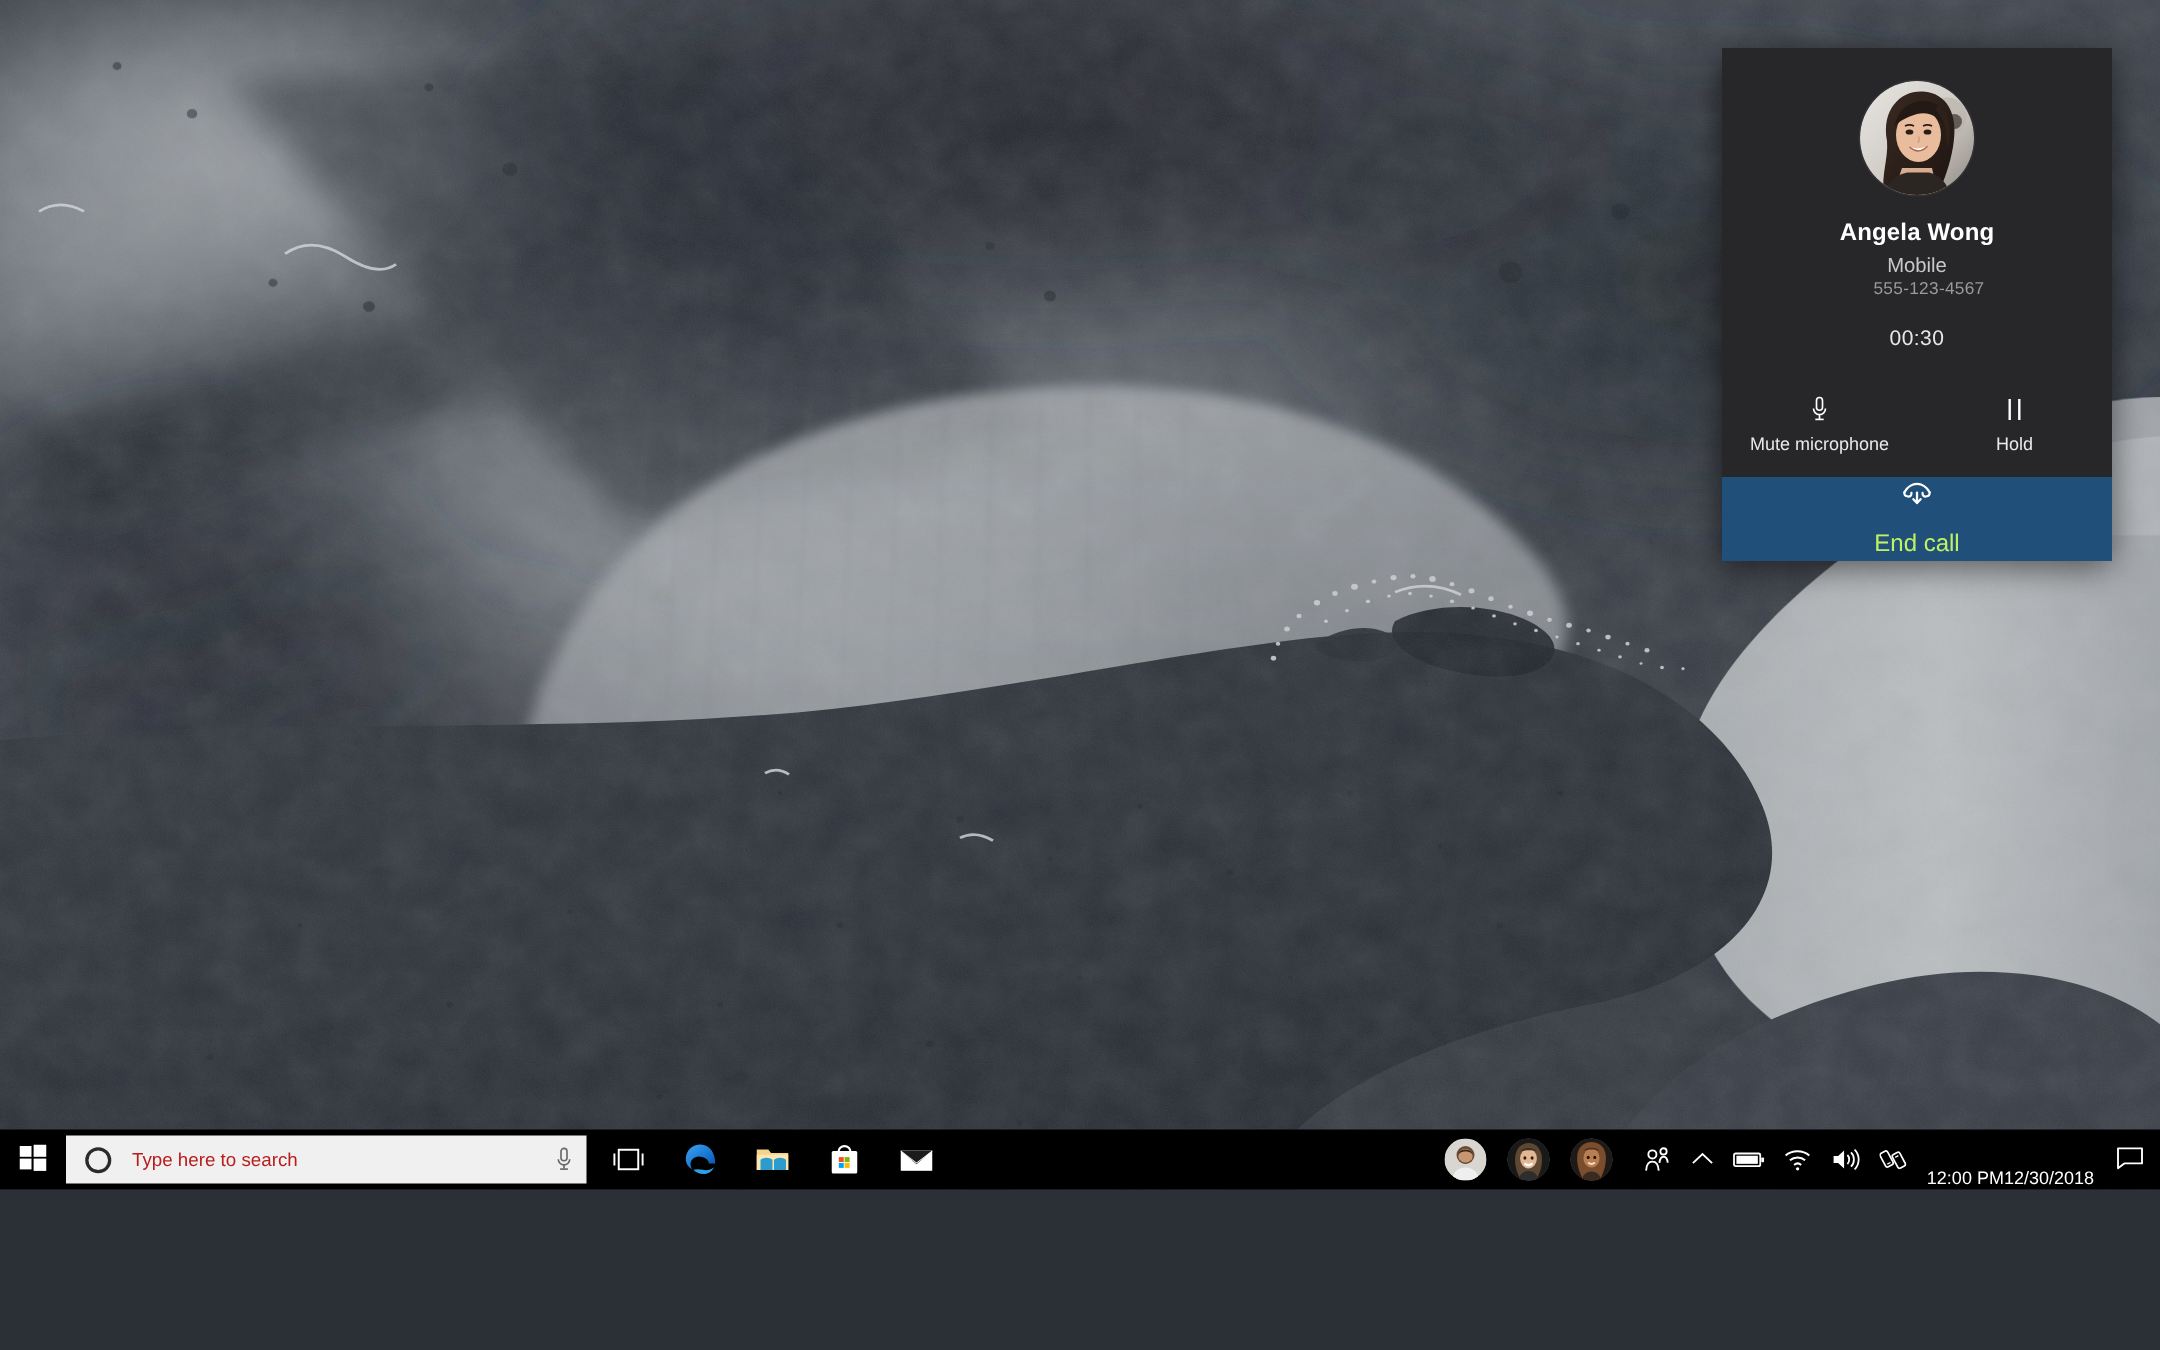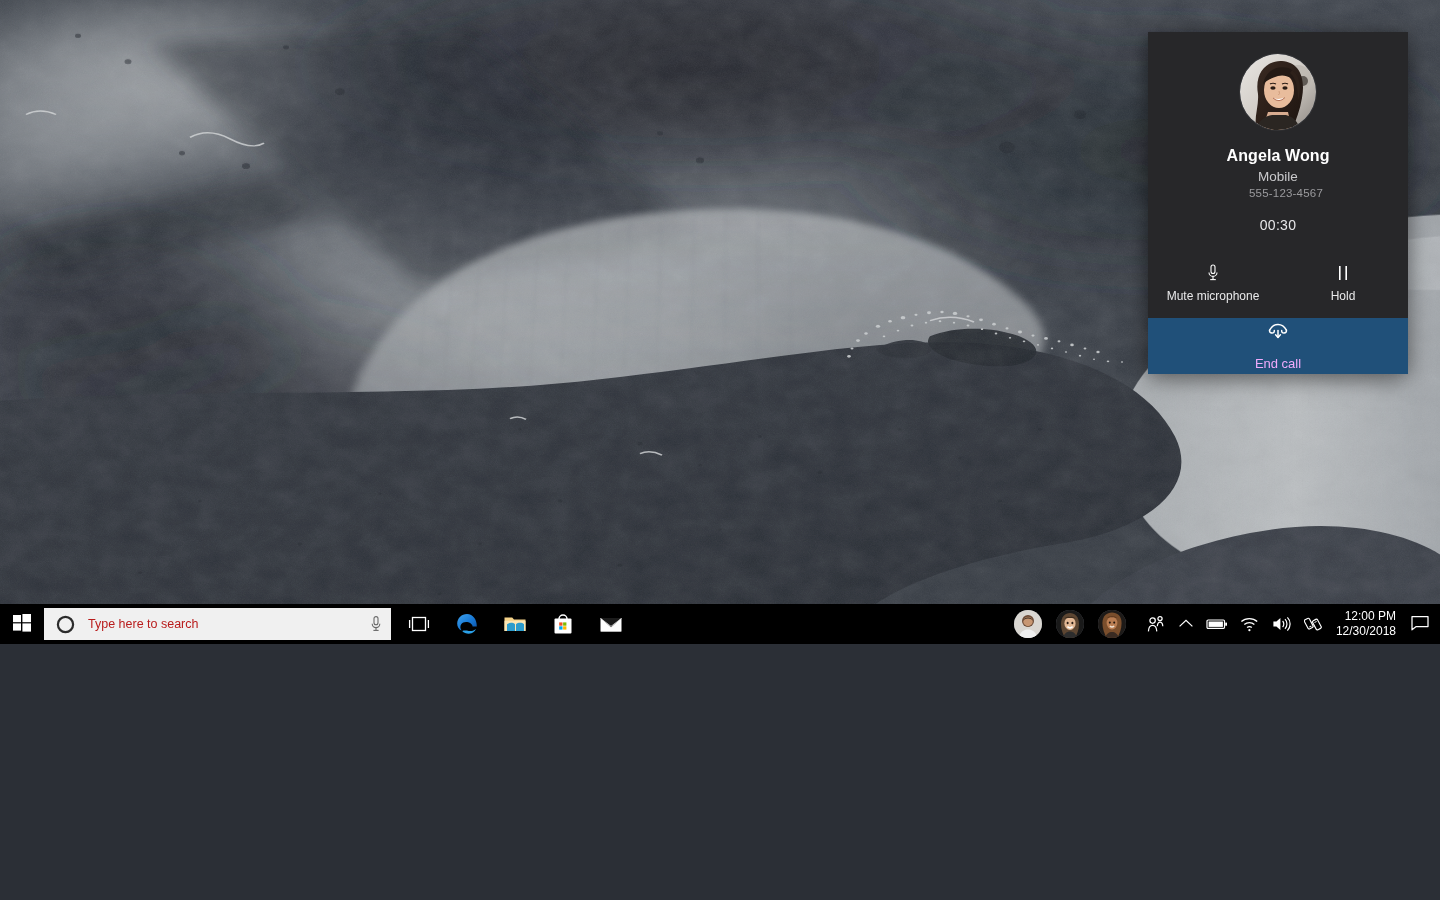--- a/index.html
+++ b/index.html
@@ -5,21 +5,21 @@
   * { margin:0; padding:0; box-sizing:border-box; }
   html, body {
     width:1440px; height:900px; overflow:hidden;
     font-family:"Liberation Sans", sans-serif;
     background:#2b2f36;
   }
 
   
   #desktop {
     position:absolute; inset:0;
-    width:1440px; height:644px;
+    width:1440px; height:793px;
     overflow:hidden;
     background:#3a3f47;
   }
   #wallpaper { position:absolute; inset:0; width:100%; height:100%; display:block; }
 
   
   #call-panel {
     position:absolute;
     left:1148px; top:32px;
     width:260px; height:342px;
@@ -79,21 +79,21 @@
     font-size:12px; color:#e9e9ea; white-space:nowrap;
   }
 
   #end-call-button {
     height:56px; width:100%;
     background:#205079;
     display:flex; flex-direction:column; align-items:center; justify-content:center;
     cursor:default;
   }
   #end-call-button .glyph { color:#ffffff; height:18px; display:flex; align-items:center; }
-  #end-call-button .lbl { margin-top:16px; font-size:13px; color:#f0abfc; }
+  #end-call-button .lbl { margin-top:16px; font-size:16px; color:#bef264; }
 
   
   #taskbar {
     position:absolute; left:0; bottom:0;
     width:1440px; height:40px;
     background:#000000;
     display:flex; align-items:center;
     z-index:80;
     font-size:12px;
   }
@@ -132,21 +132,21 @@
   .p-av svg { display:block; width:28px; height:28px; }
 
   .tray-btn {
     height:40px; min-width:26px;
     display:flex; align-items:center; justify-content:center;
     padding:0 6px; cursor:default;
   }
   .tray-btn svg { display:block; }
 
   #clock {
-    display:flex; flex-direction:column; align-items:flex-end; justify-content:center;
+    display:flex; flex-direction:row; align-items:flex-end; justify-content:center;
     height:40px; padding:0 10px 0 8px; color:#ffffff; cursor:default;
     line-height:1.25;
   }
   #clock .t { font-size:12px; }
   #clock .d { font-size:12px; }
 
   #action-center-button {
     width:28px; height:40px;
     display:flex; align-items:center; justify-content:center;
     margin-right:6px; cursor:default;

